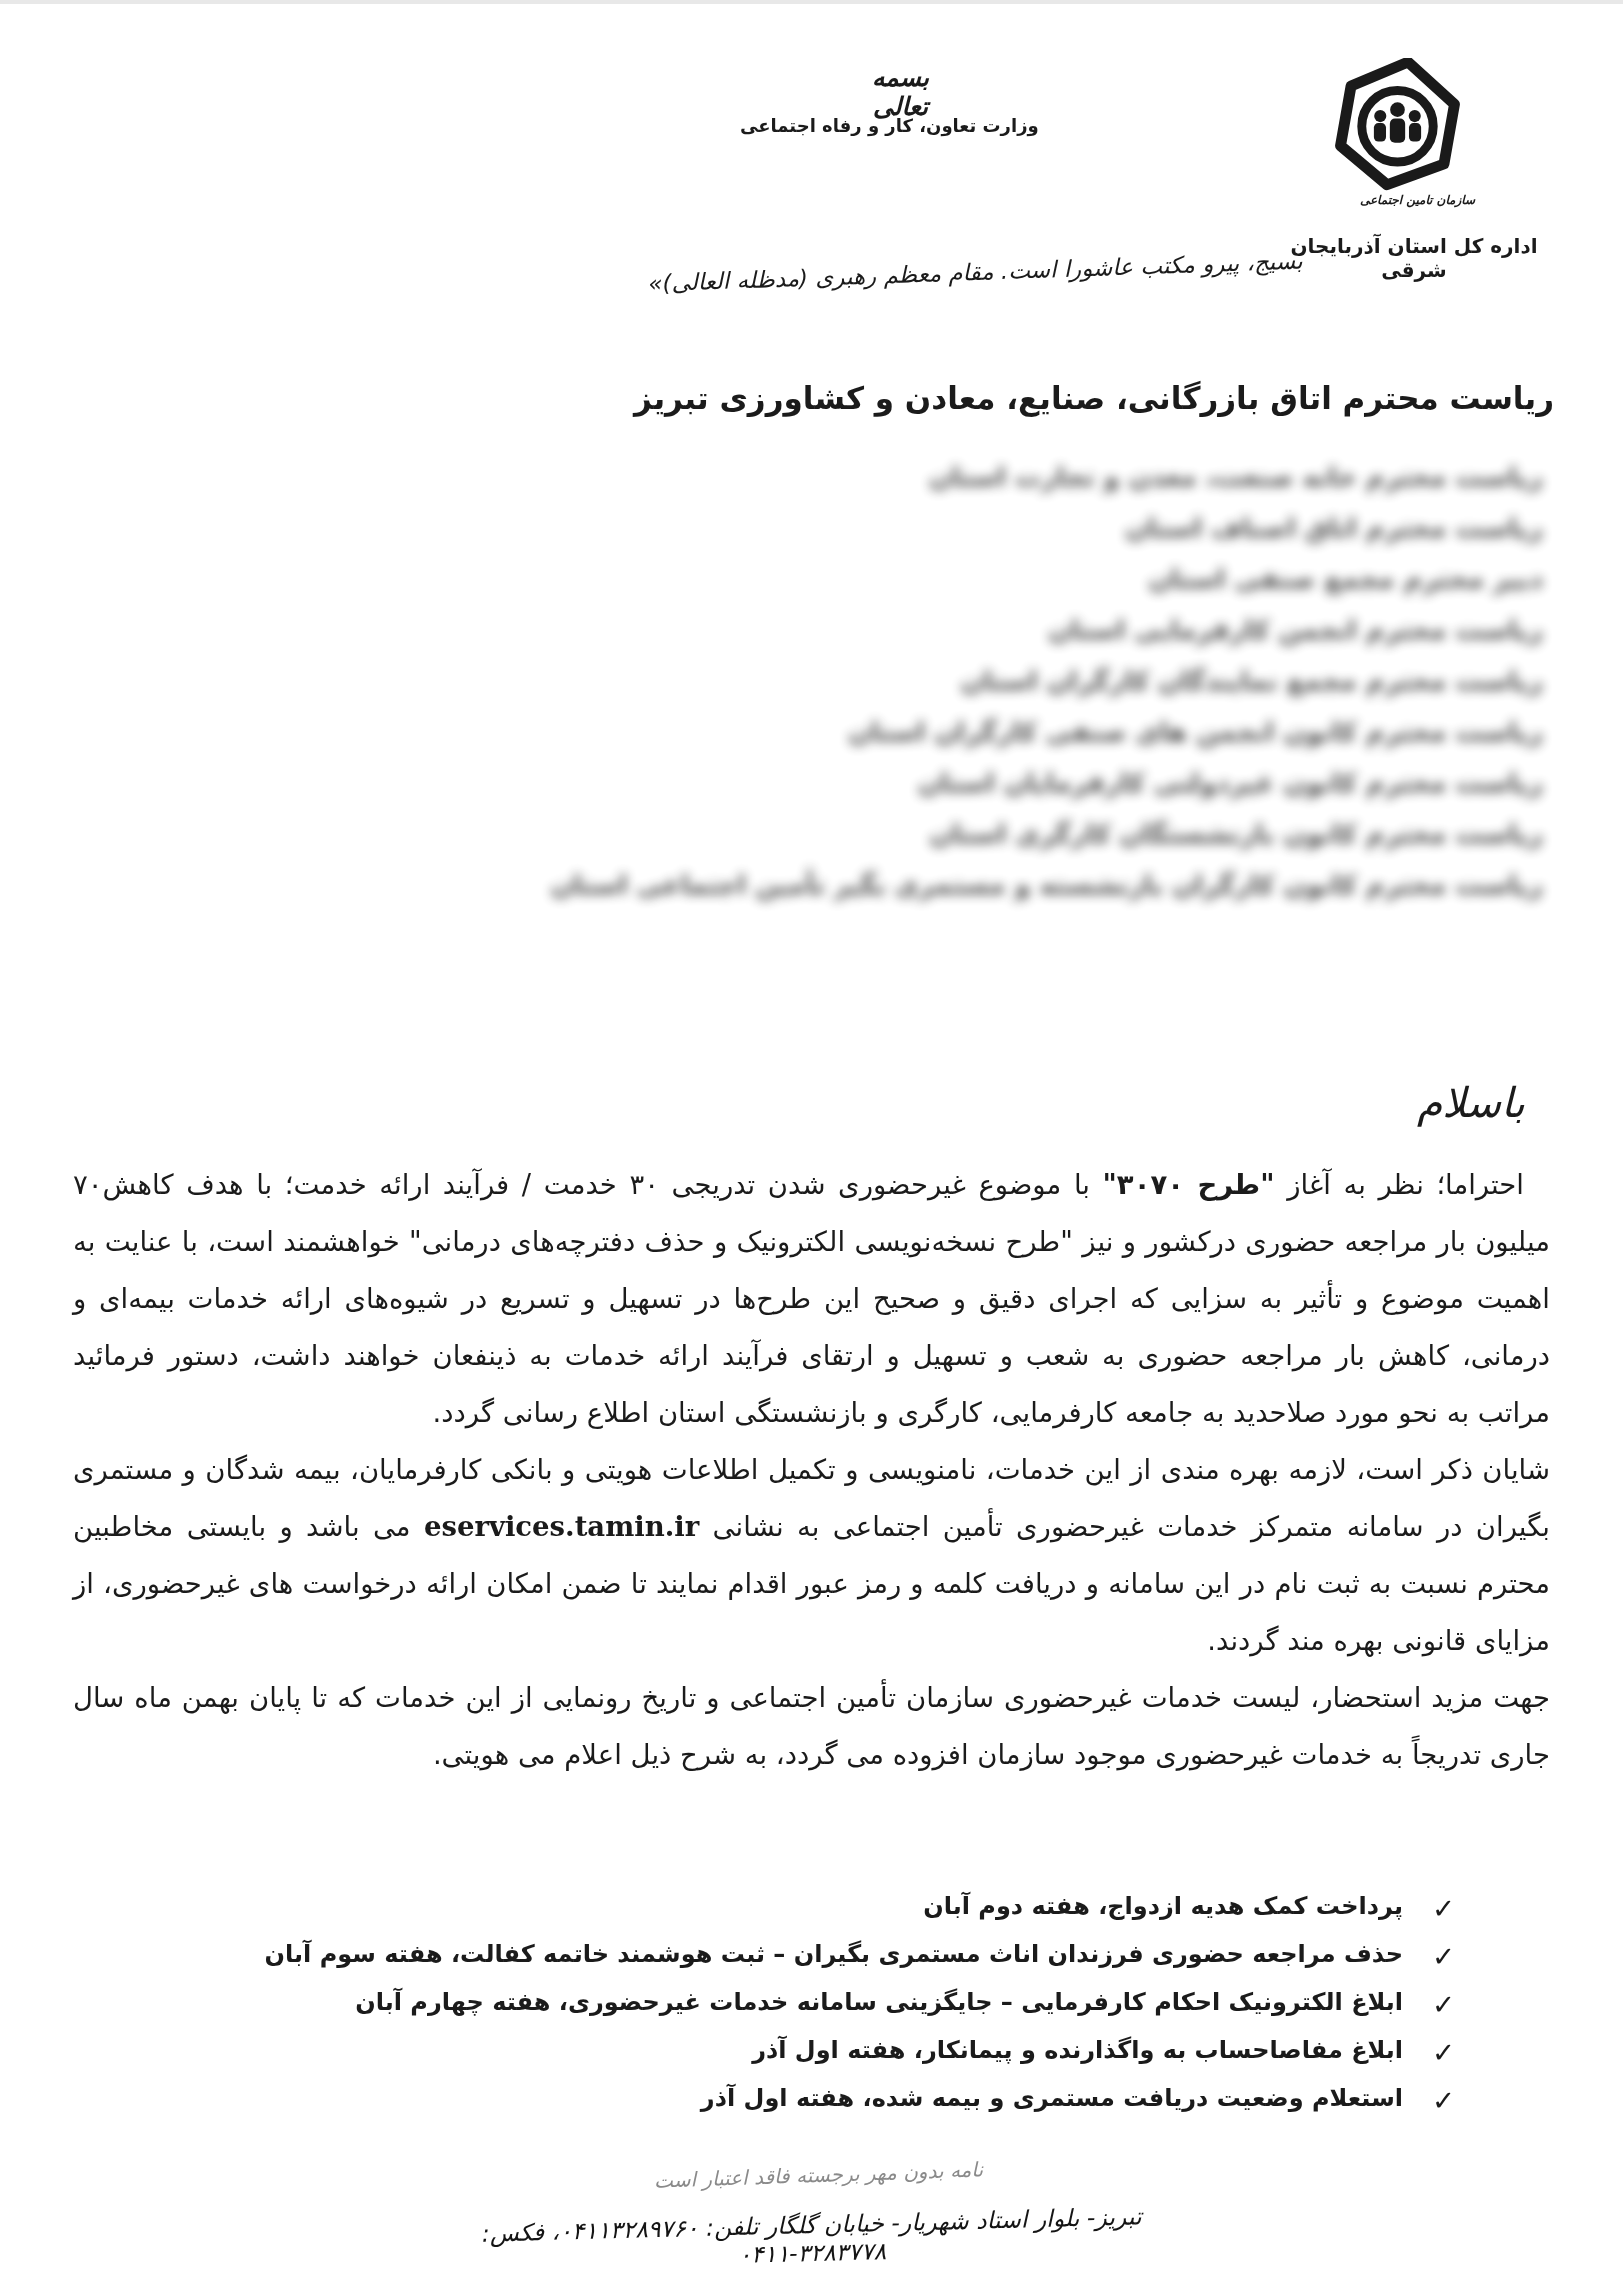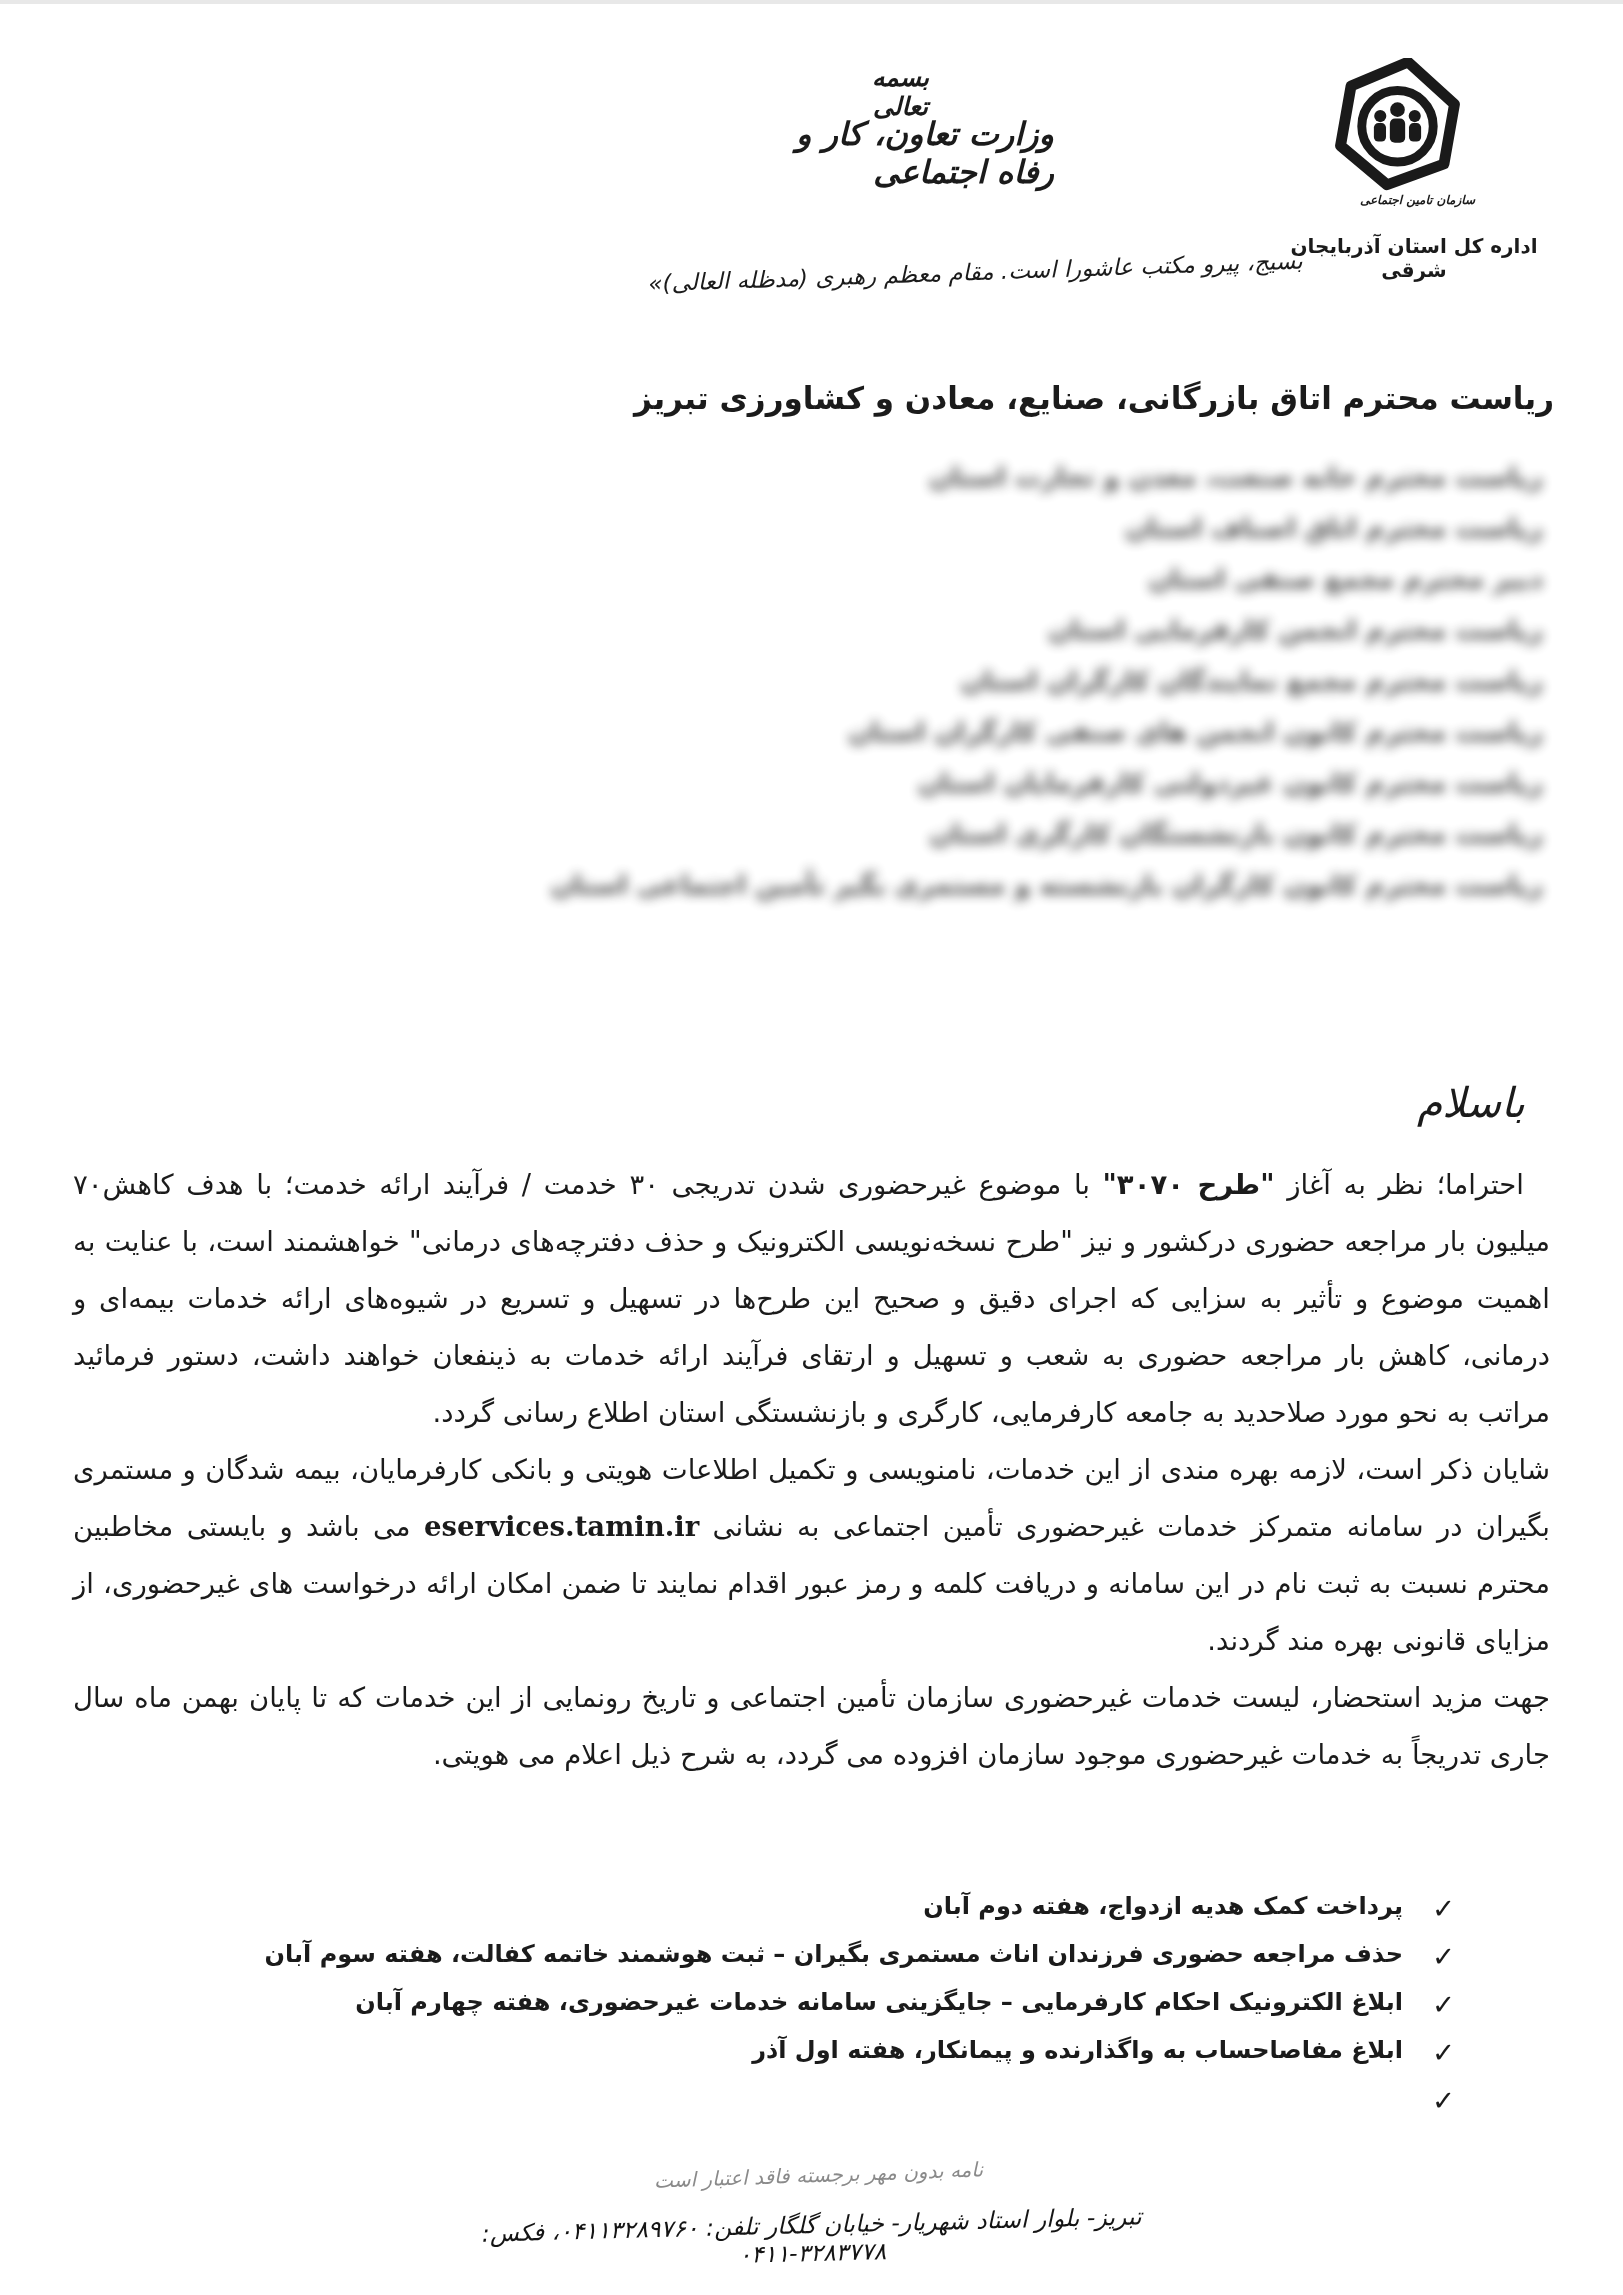--- a/index.html
+++ b/index.html
@@ -7,22 +7,22 @@
     position:relative; width:1623px; height:2295px;
     background:#ffffff; color:#1b1b1b; margin:4px auto;
     font-family:"DejaVu Sans", sans-serif;
     direction:rtl; overflow:hidden;
   }
   .abs { position:absolute; }
 
   
   #bismillah { top:59px; left:848px; width:105px; text-align:center;
     font-size:25px; font-weight:bold; font-style:italic; }
-  #ministry  { top:111px; left:740px; width:314px; text-align:right;
-    font-size:32px; font-weight:bold; font-style:italic; }
+  #ministry  { top:111px; left:740px; width:314px; text-align:left;
+    font-size:18px; font-weight:bold; }
   #slogan    { top:255px; left:648px; width:655px; text-align:center;
     font-size:23px; font-style:italic; transform:rotate(-2deg); }
 
   #logo { top:54px; left:1332px; width:131px; height:134px; }
   #org1 { top:189px; left:1306px; width:223px; text-align:center;
     font-size:12px; font-weight:bold; font-style:italic; }
   #org2 { top:230px; left:1283px; width:262px; text-align:center;
     font-size:20px; font-weight:bold; }
 
   
@@ -121,20 +121,21 @@
     <div class="check-item">
       <span class="check">✓</span>
       <span class="label">ابلاغ الکترونیک احکام کارفرمایی – جایگزینی سامانه خدمات غیرحضوری، هفته چهارم آبان</span>
     </div>
     <div class="check-item">
       <span class="check">✓</span>
       <span class="label">ابلاغ مفاصاحساب به واگذارنده و پیمانکار، هفته اول آذر</span>
     </div>
     <div class="check-item">
       <span class="check">✓</span>
+      <span class="label">استعلام وضعیت دریافت مستمری و بیمه شده، هفته اول آذر</span>
     </div>
   </div>
 
   <div class="abs" id="footer-note">نامه بدون مهر برجسته فاقد اعتبار است</div>
   <div class="abs" id="footer-address">تبریز- بلوار استاد شهریار- خیابان گلگار تلفن: ۰۴۱۱۳۲۸۹۷۶۰، فکس: ۳۲۸۳۷۷۸-۰۴۱۱</div>
 
 </div>
 
 
 </body></html>

